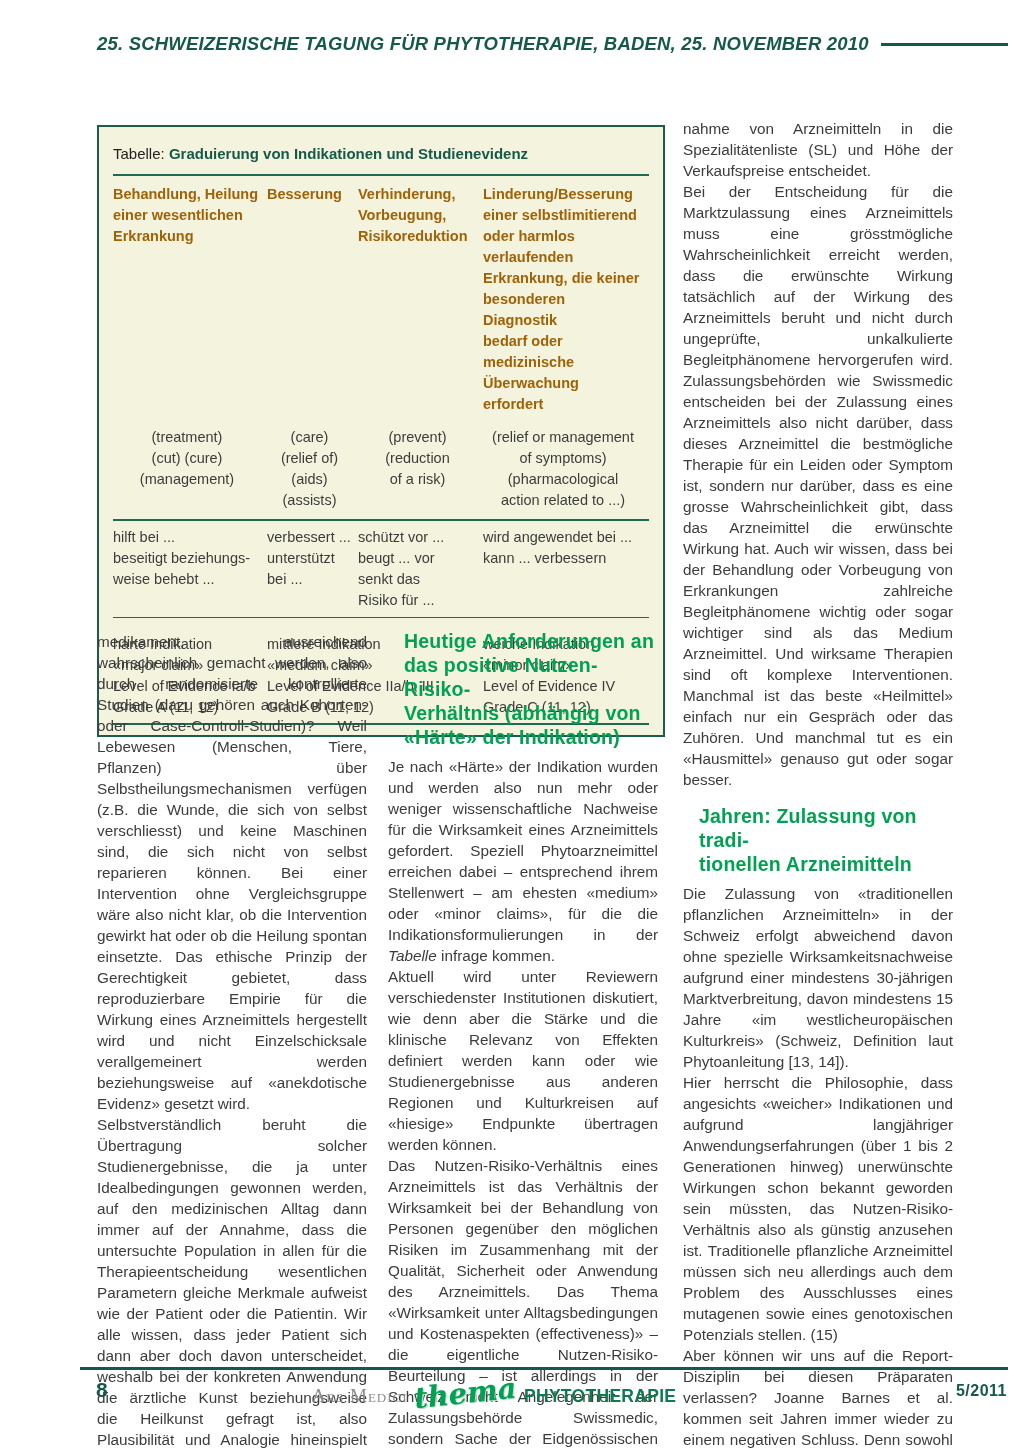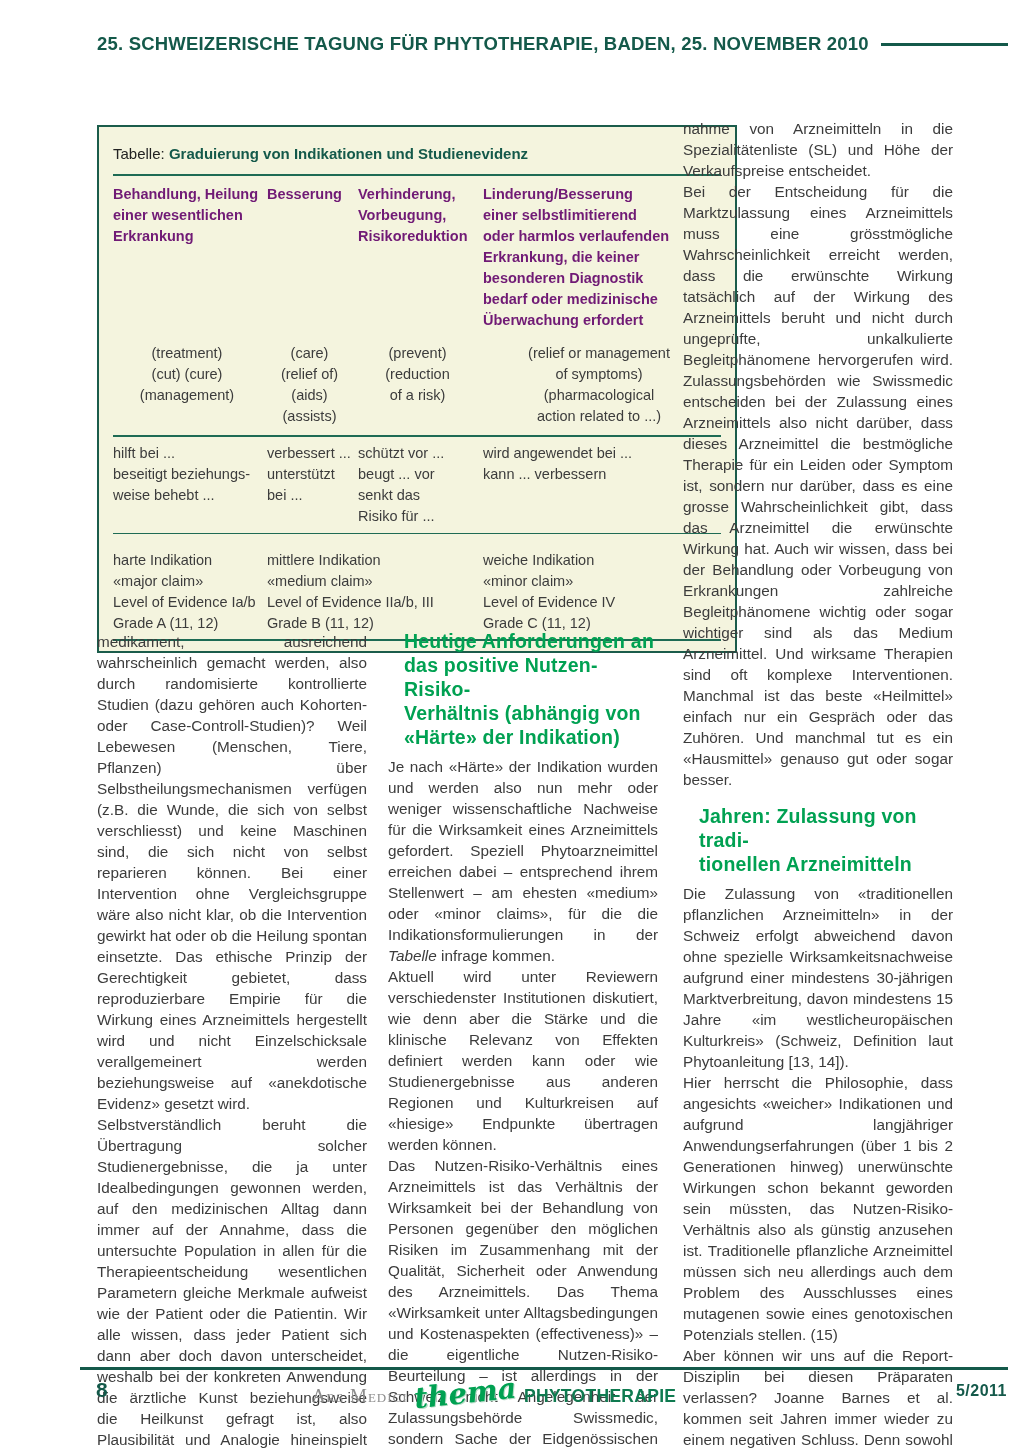--- a/index.html
+++ b/index.html
@@ -7,38 +7,38 @@
     position:relative;width:1024px;height:1448px;background:#ffffff;overflow:hidden;
     font-family:"Liberation Sans",sans-serif;color:#3c3c3c;
   }
   
   .running-head{
     position:absolute;left:97px;top:33px;width:911px;
     display:flex;align-items:center;gap:12px;
   }
   .rh-title{
     color:#14594a;font-weight:bold;font-size:18.5px;letter-spacing:.2px;
-    font-stretch:condensed;white-space:nowrap;
+    font-stretch:condensed;white-space:nowrap;font-style:italic;
   }
   .rh-rule{flex:1;height:3px;background:#14594a;}
   
   .tablebox{
-    position:absolute;left:97px;top:125px;width:640px;box-sizing:border-box;
+    position:absolute;left:97px;top:125px;width:568px;box-sizing:border-box;
     background:#f4f4de;border:2px solid #1b5c4b;padding:12px 14px 10px 14px;
   }
   .tcap{font-size:15px;margin:6px 0 12px 0;}
   .tcap-pre{color:#222222;}
   .tcap-title{color:#14594a;font-weight:bold;}
   .thr{height:2px;background:#1e6b54;margin:0;}
   .thr.thin{height:1.5px;}
   .tgrid{display:grid;font-size:14.5px;line-height:21px;}
   .t4{grid-template-columns:154px 91px 125px auto;}
   .t3{grid-template-columns:154px 216px auto;}
   .tcell{white-space:pre-line;padding-right:6px;}
-  .throw-header{margin:8px 0 12px 0;font-weight:bold;color:#701a75;}
+  .throw-header{margin:8px 0 12px 0;font-weight:bold;color:#a16207;}
   .throw-english{margin:0 0 8px 0;text-align:center;}
   .throw-phrases{margin:6px 0 6px 0;}
   .throw-grading{margin:16px 0 5px 0;}
   
   .col{
     position:absolute;width:270px;font-size:15.3px;line-height:21px;
     text-align:justify;hyphens:auto;-webkit-hyphens:auto;color:#3c3c3c;
   }
   .col p{margin:0;}
   .col-left{left:97px;top:631px;}

